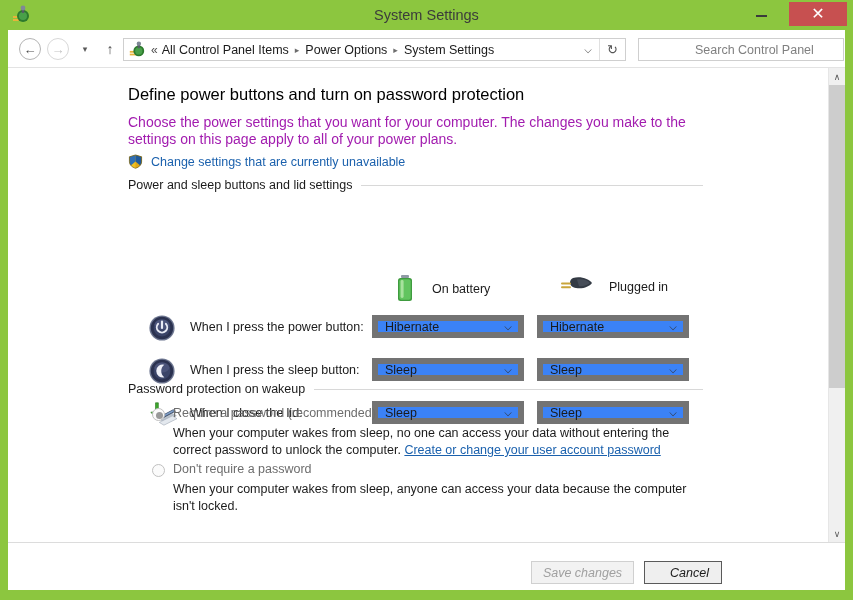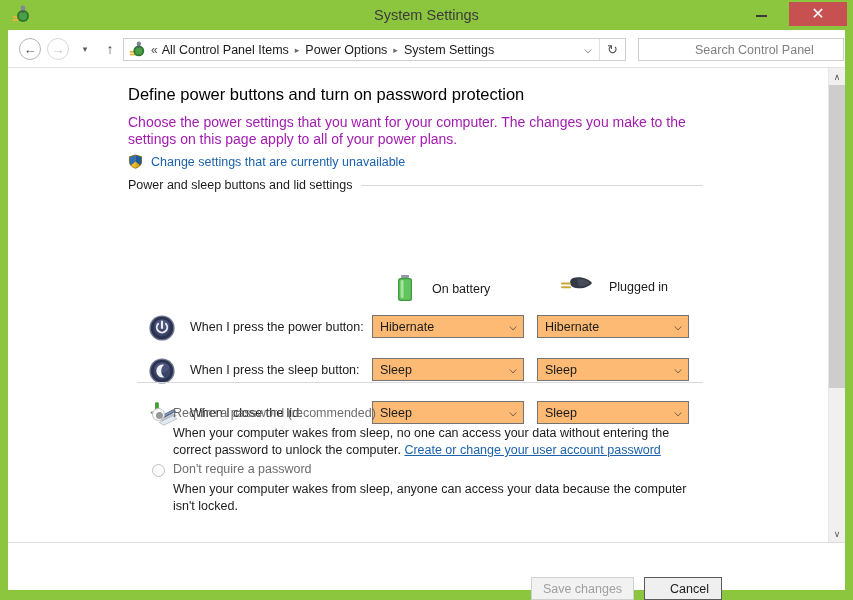--- a/index.html
+++ b/index.html
@@ -238,22 +238,22 @@
     width: 30px; height: 30px;
   }
   .row-label {
     position: absolute; left: 182px; top: 6px;
     font-size: 12.5px; color: #1b1b1b;
     white-space: nowrap;
   }
   .combo {
     position: absolute; top: 1px;
     height: 23px;
-    background: #fdba74;
-    border: 1px solid #737373;
+    background: #3b82f6;
+    border: 6px solid #737373;
     display: flex; align-items: center;
   }
   .combo.c1 { left: 364px; width: 152px; }
   .combo.c2 { left: 529px; width: 152px; }
   .combo .combo-text {
     margin-left: 7px;
     font-size: 12.5px; color: #1b1b1b;
     white-space: nowrap;
     flex: 1;
   }
@@ -323,27 +323,28 @@
 
   
   #footer {
     position: absolute;
     left: 8px; top: 542px;
     width: 837px; height: 48px;
     background: #ffffff;
     border-top: 1px solid #dcdcdc;
   }
   .pbtn {
-    position: absolute; top: 34px;
+    position: absolute; top: 18px;
     height: 23px;
     display: flex; align-items: center; justify-content: center;
     font-size: 12.5px;
     border: 1px solid #a9a9a9;
     background: #efefef;
     color: #1b1b1b;
+    font-style: italic;
   }
   #btn-save {
     left: 523px; width: 103px;
     color: #a0a0a0; background: #f2f2f2; border-color: #d0d0d0;
   }
   #btn-cancel {
     left: 636px; width: 78px;
     border: 1px solid #5a5a5a;
     padding-left: 13px;
   }
@@ -523,20 +524,21 @@
           <span class="combo-text">Sleep</span>
           <span class="combo-arrow">⌵</span>
         </div>
         <div class="combo c2">
           <span class="combo-text">Sleep</span>
           <span class="combo-arrow">⌵</span>
         </div>
       </div>
 
       <div class="group-header" id="gh-pass">
+        <span class="gh-text">Password protection on wakeup</span>
         <span class="gh-rule"></span>
       </div>
 
       <div class="radio-row" id="radio-require">
         <div class="radio-mark checked"></div>
         <div class="radio-title">Require a password (recommended)</div>
         <div class="radio-desc"><span>When your computer wakes from sleep, no one can access your data without entering the correct password to unlock the computer. </span><span class="inline-link">Create or change your user account password</span></div>
       </div>
 
       <div class="radio-row" id="radio-norequire">

